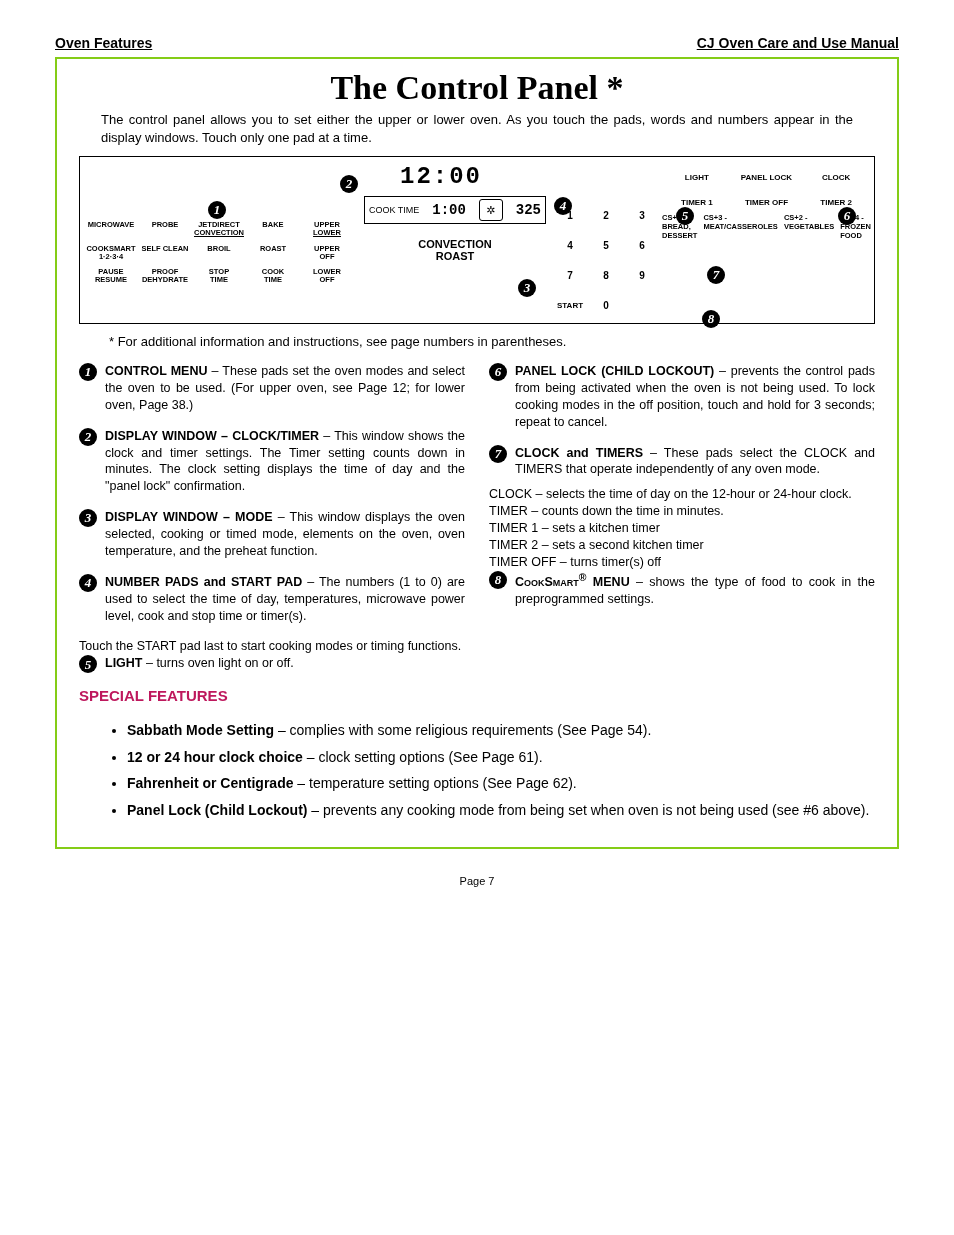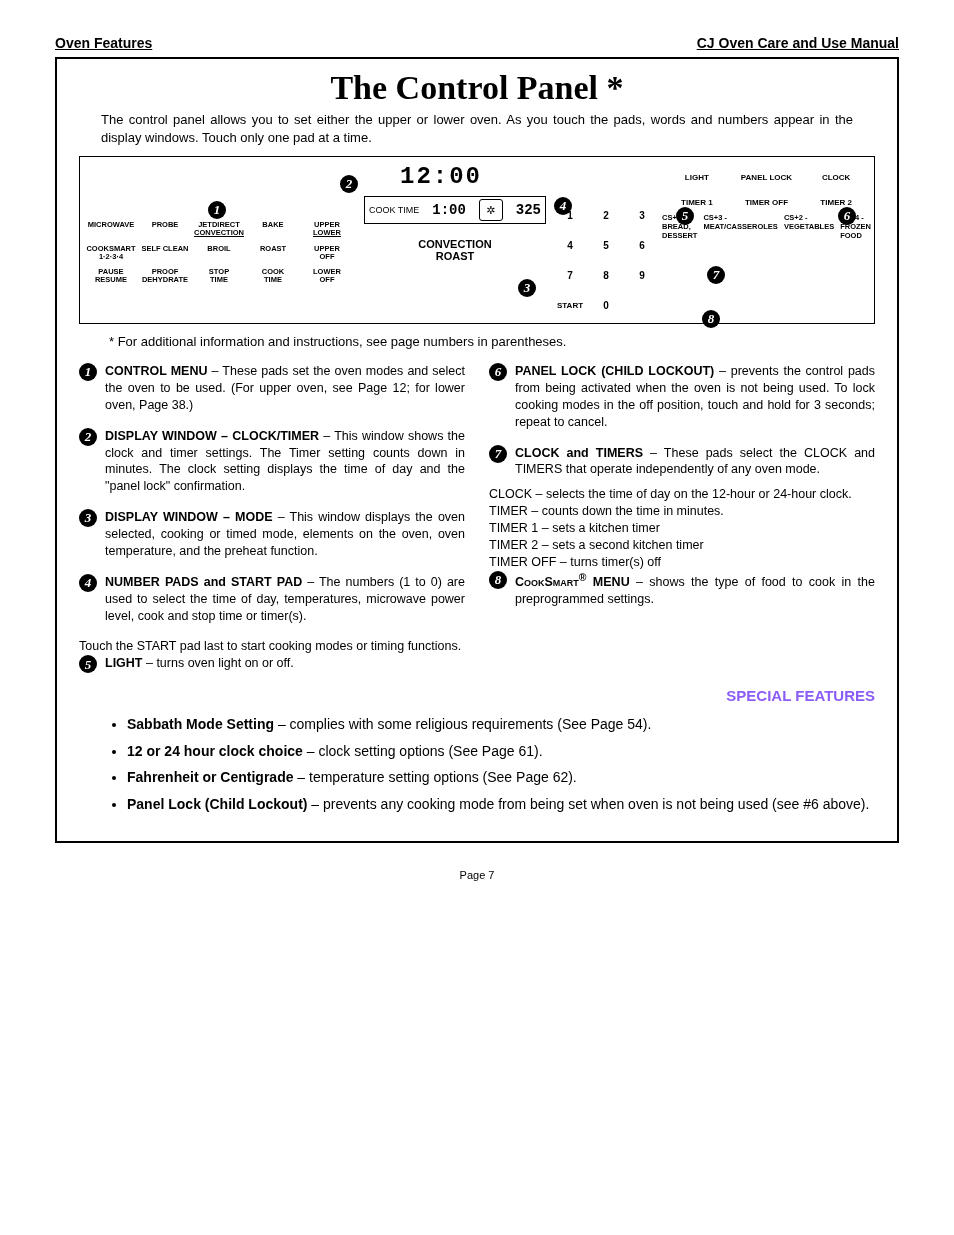--- a/index.html
+++ b/index.html
@@ -18,21 +18,21 @@
   
   .hdr {
     display: flex;
     justify-content: space-between;
     font-size: 14px;
     font-weight: bold;
     margin-bottom: 6px;
     text-decoration: underline;
   }
   .main-box {
-    border: 2px solid #000000;
+    border: 2px solid #84cc16;
     padding: 10px 22px 22px 22px;
   }
   h1.title {
     font-family: "Times New Roman", serif;
     text-align: center;
     font-weight: bold;
     font-size: 34px;
     margin: 0 0 4px 0;
   }
   .intro {
@@ -157,25 +157,24 @@
   .item {
     display: flex;
     gap: 8px;
     margin-bottom: 14px;
   }
   .item .txt { flex:1; text-align: justify; }
   .item .txt b, .item .txt strong { font-weight: bold; }
   .sc { font-variant: small-caps; }
   
   h2.special {
-    color: #8b5cf6;
+    color: #be185d;
     font-size: 15px;
     font-weight: bold;
-    margin: 14px 0 9px 0;
-    text-align: right;
+    margin: 14px 0 15px 0;
   }
   ul.spec {
     font-size: 14px;
     line-height: 1.6;
     margin: 0 0 0 30px;
     padding-left: 18px;
   }
   ul.spec li { margin-bottom: 4px; }
   .pagenum {
     text-align: center;

